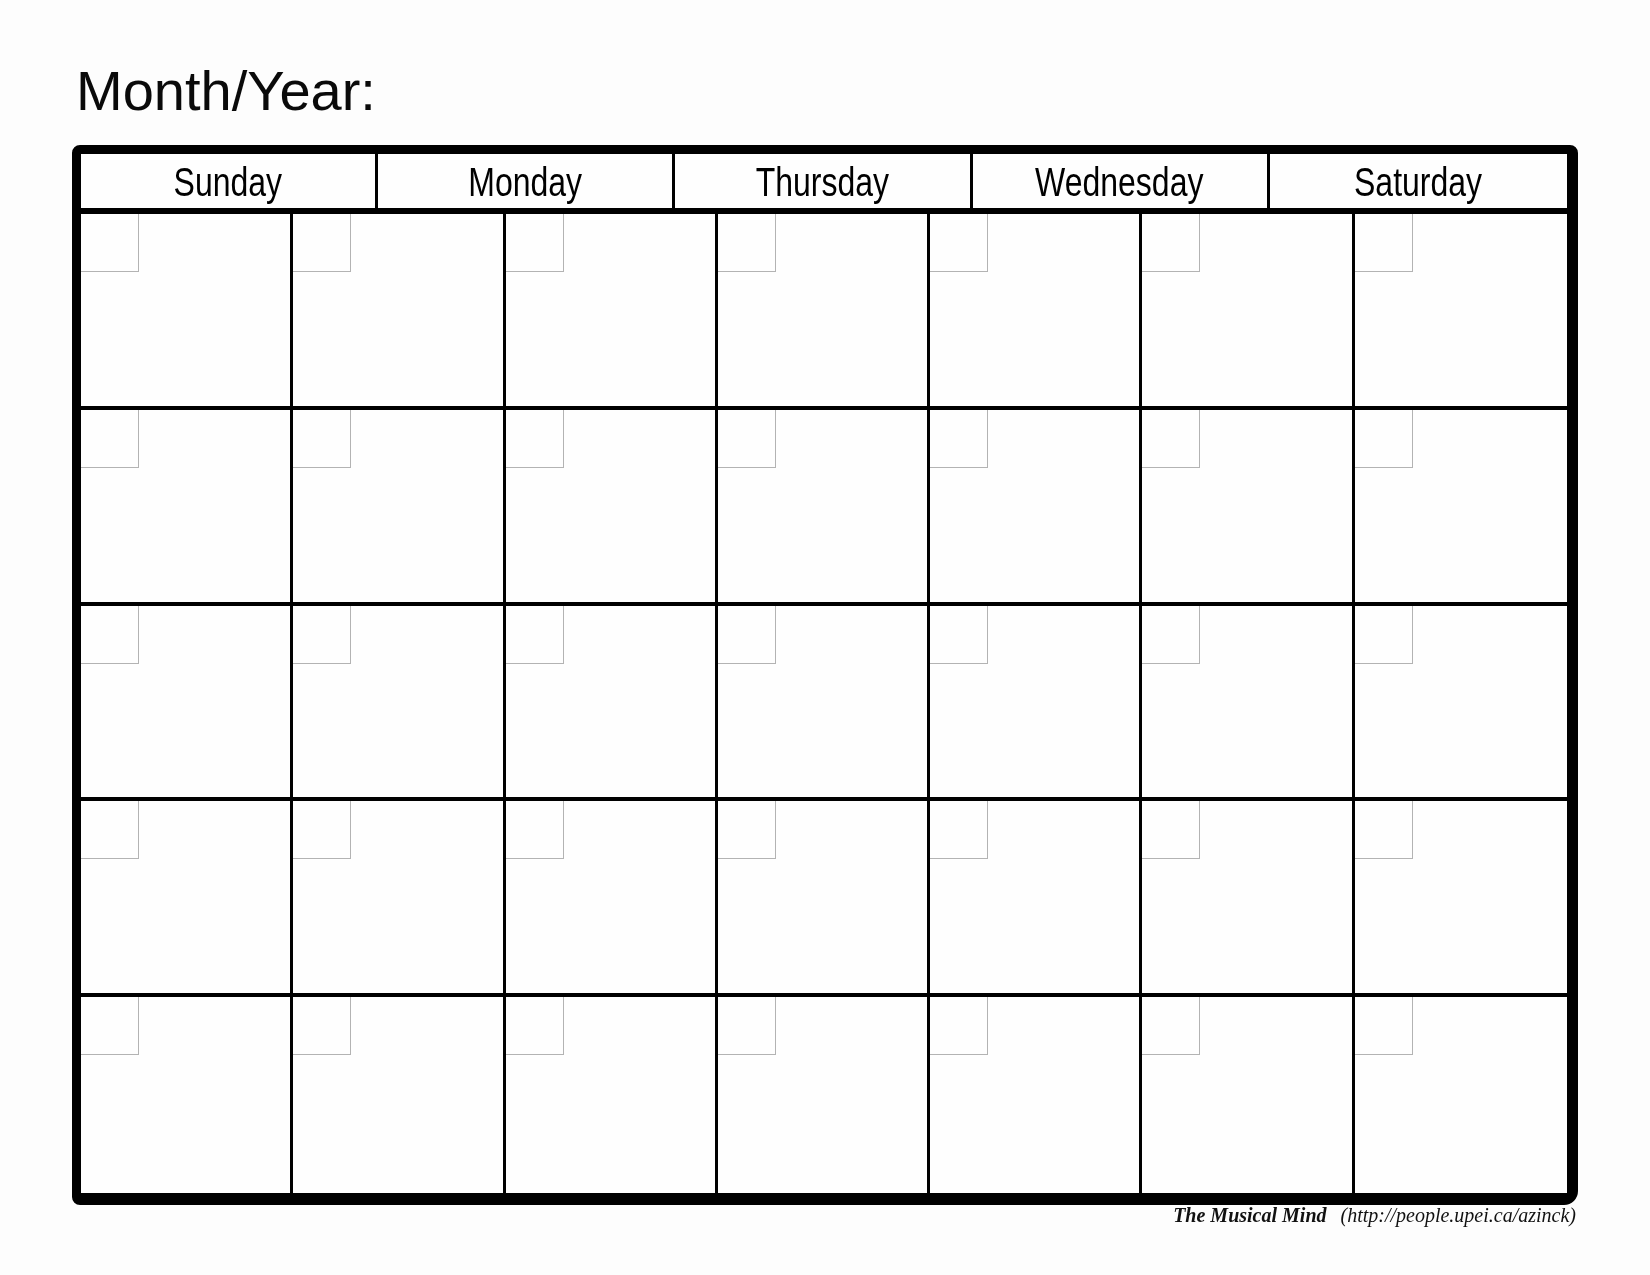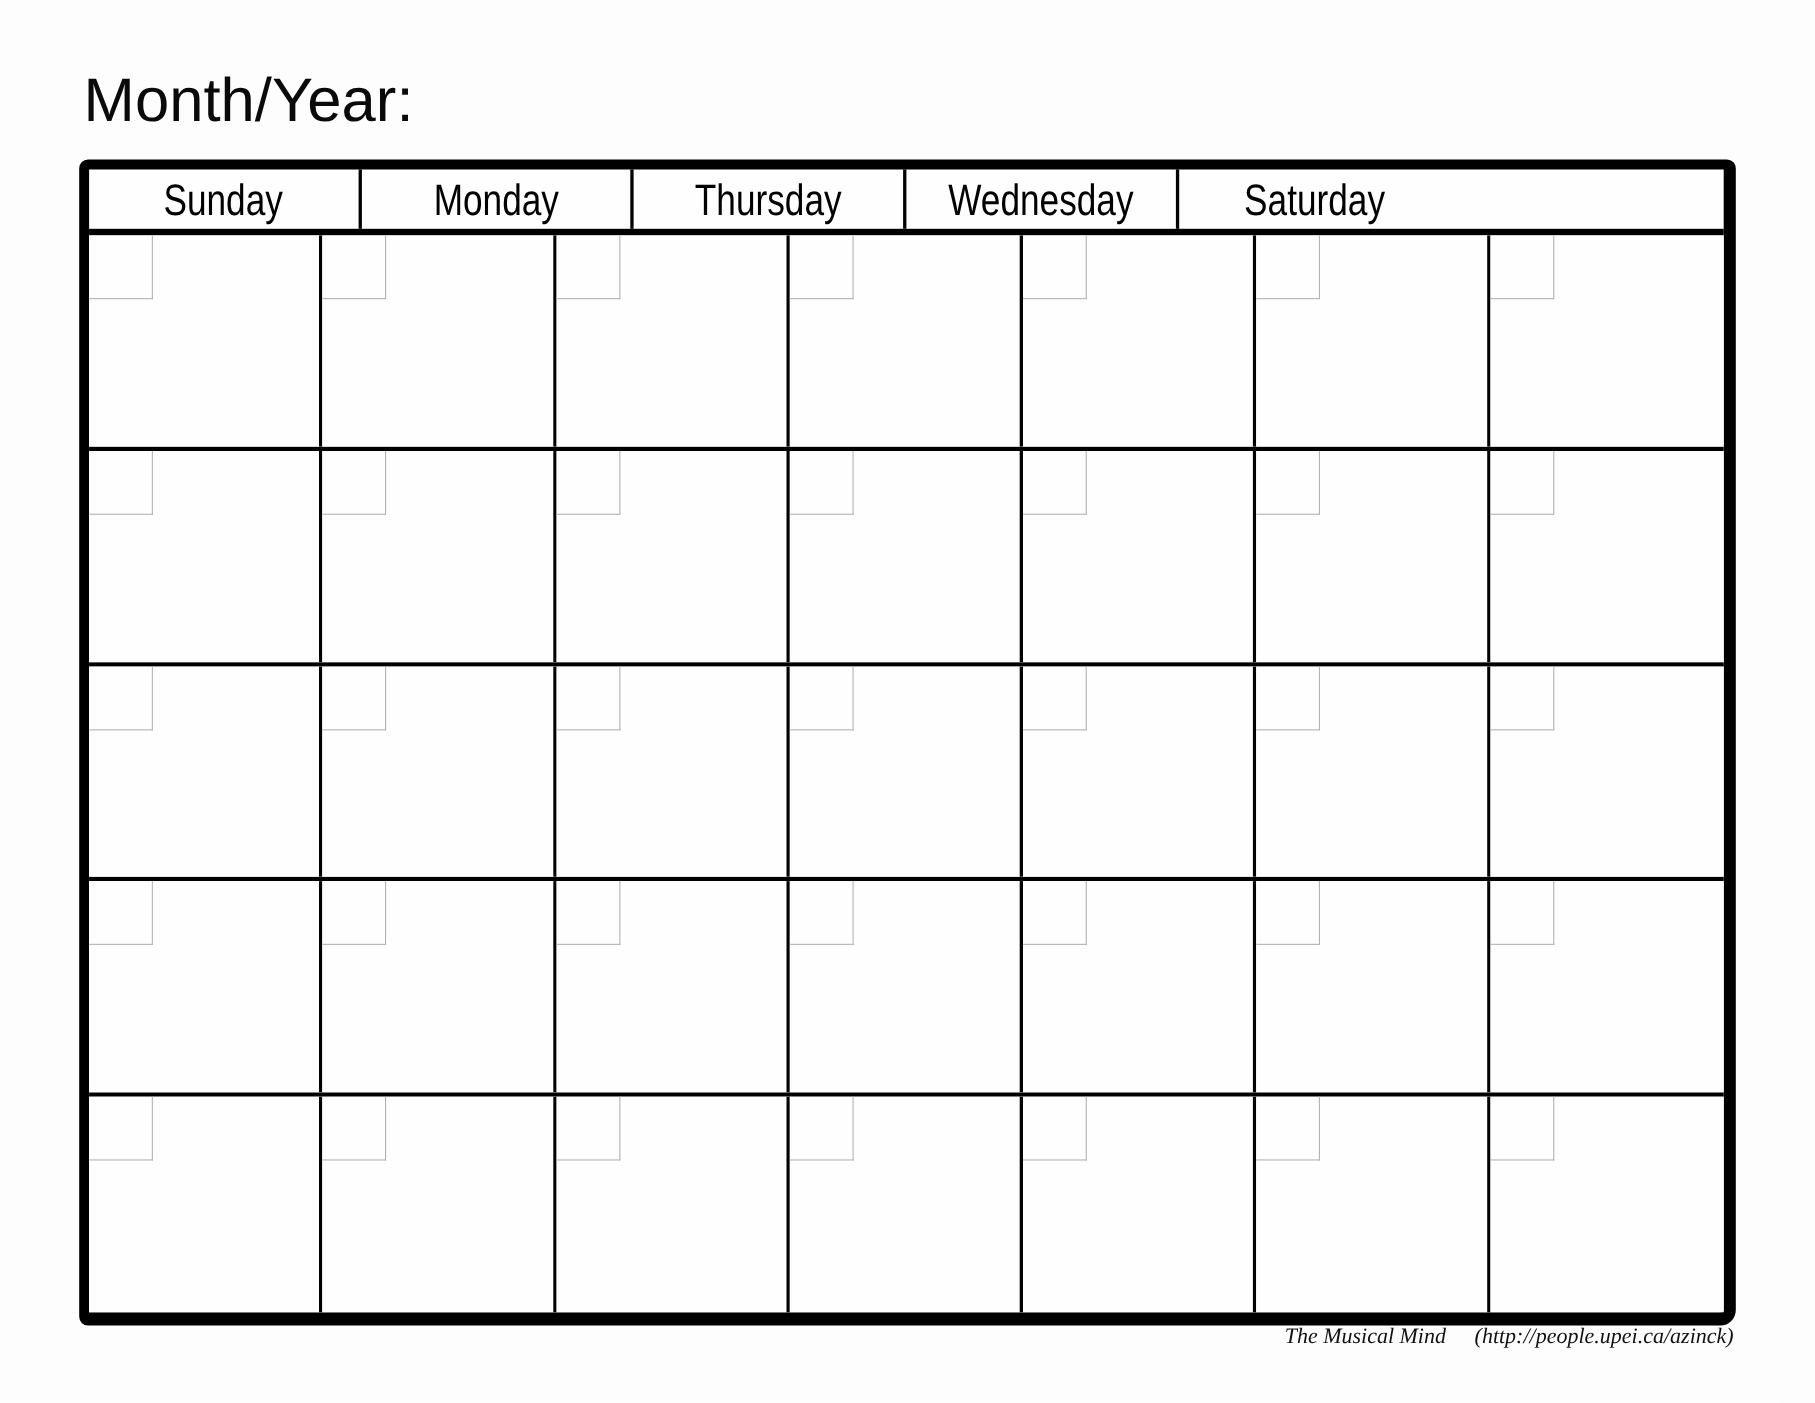--- a/index.html
+++ b/index.html
@@ -35,21 +35,21 @@
     border:9px solid var(--grid-border);
     border-right-width:11px;
     border-bottom-width:12px;
     border-radius:8px 8px 14px 8px;
     display:flex;
     flex-direction:column;
   }
 
   .header-row{
     display:grid;
-    grid-template-columns:repeat(6,1fr);
+    grid-template-columns:repeat(5,1fr);
     height:60px;
     flex:0 0 60px;
     border-bottom:6px solid var(--grid-border);
   }
   .header-cell{
     display:flex;
     align-items:center;
     justify-content:center;
     border-right:3px solid var(--grid-border);
     overflow:hidden;
@@ -91,21 +91,21 @@
 
   .credit{
     position:absolute;
     right:74px;top:1204px;
     font-family:"Liberation Serif",serif;
     font-style:italic;
     font-size:20px;
     color:#111;
     white-space:nowrap;
   }
-  .credit .credit-name{margin-right:26px;}
+  .credit .credit-name{margin-right:14px;font-weight:bold;}
 </style>
 </head>
 <body>
 
 <div class="page">
 
   <h1 class="page-title">Month/Year:</h1>
 
   <div class="calendar">
 

